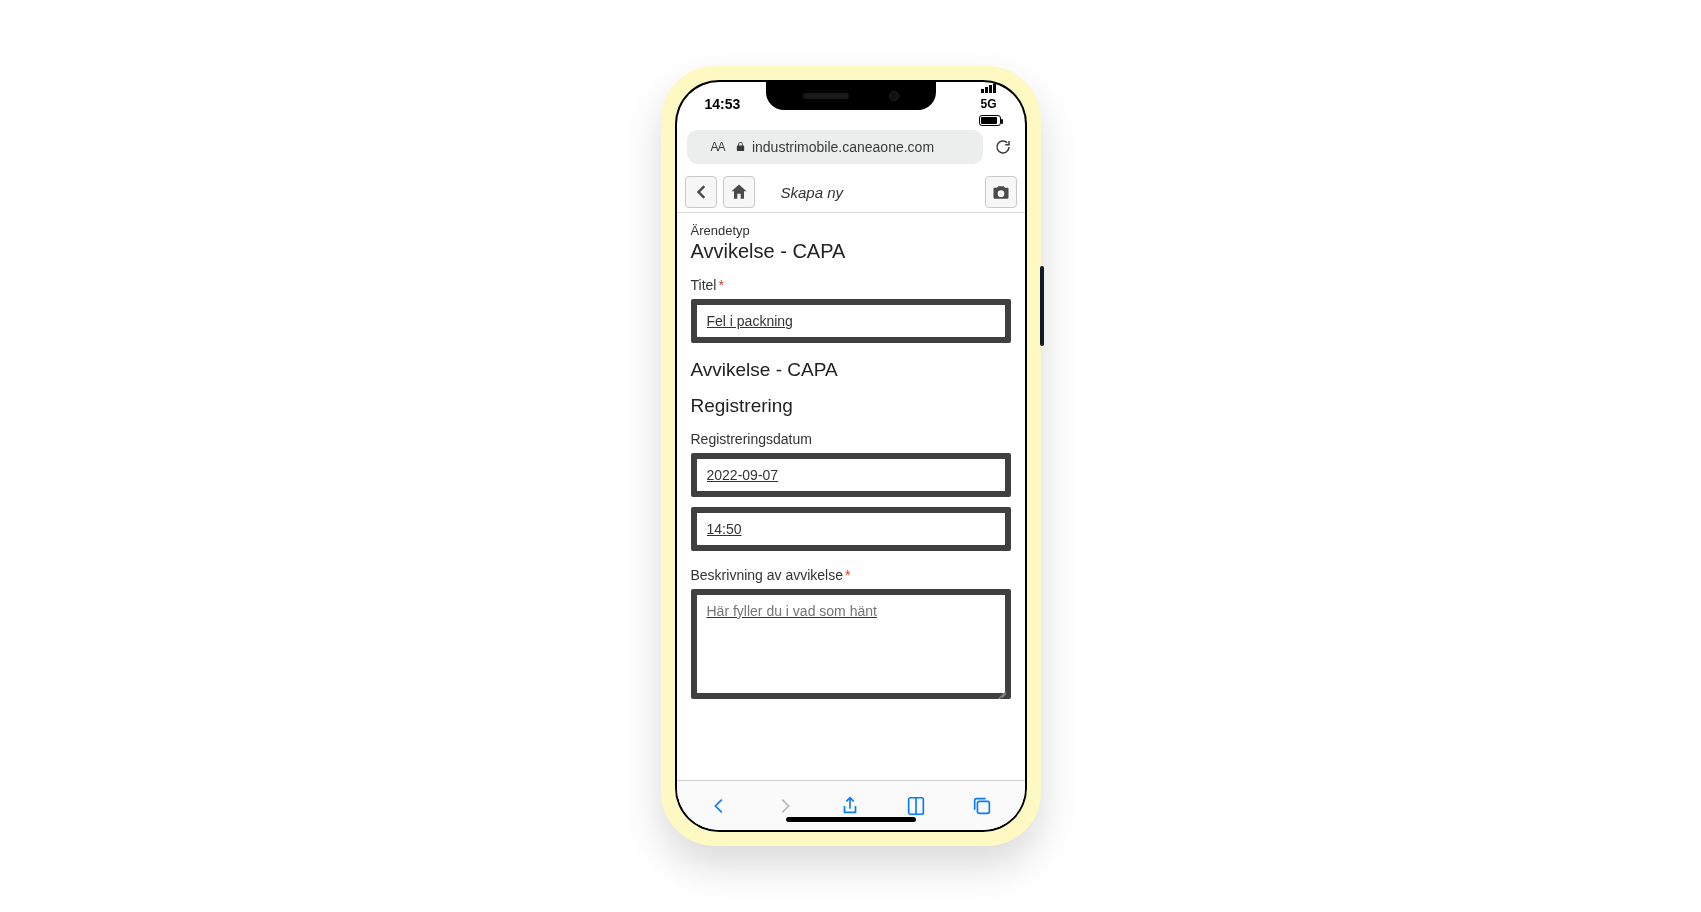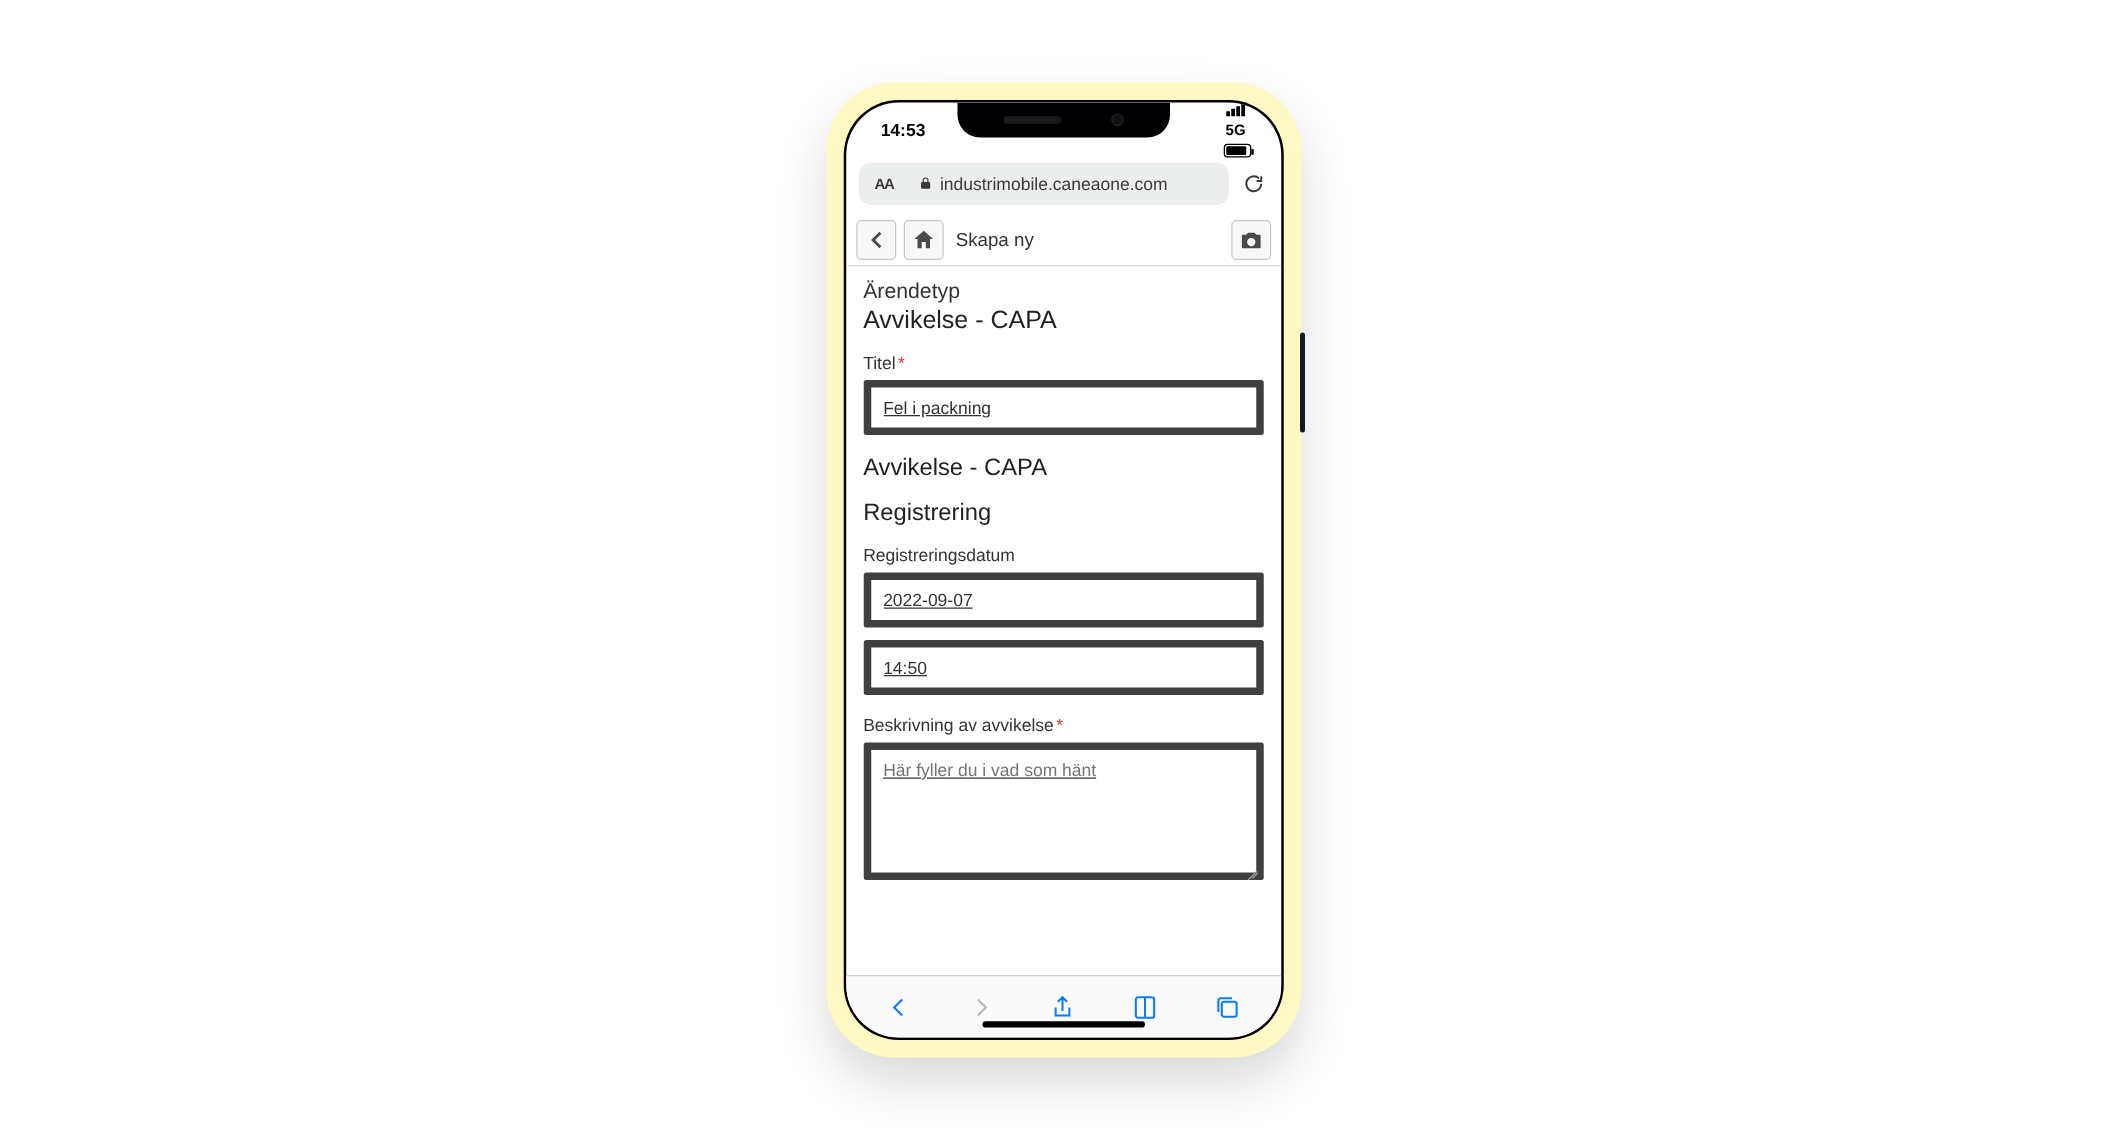--- a/index.html
+++ b/index.html
@@ -99,47 +99,47 @@
     border-radius: 10px;
     height: 34px;
     display: flex;
     align-items: center;
     justify-content: center;
     gap: 6px;
     font-size: 14px;
     color: #3a3a3a;
     position:relative;
   }
-  .address-bar .aa { position:absolute; left:13px; font-size:12px; font-weight:700; color:#3a3a3a; letter-spacing:-1px;}
+  .address-bar .aa { position:absolute; left:24px; font-size:12px; font-weight:400; color:#3a3a3a; letter-spacing:-1px;}
   .address-bar .lock svg{ width:11px; height:11px; fill:#3a3a3a;}
   .reload { width:24px; color:#3a3a3a; display:flex; align-items:center; justify-content:center;}
   .reload svg{ width:18px; height:18px; stroke:#3a3a3a; fill:none; stroke-width:2;}
 
   
   .app-header {
     display:flex;
     align-items:center;
     gap:6px;
     padding: 4px 8px;
     border-bottom:1px solid #dcdcdc;
   }
   .sq-btn {
     width:32px; height:32px;
     border:1px solid #c9c9c9;
     border-radius:4px;
     background:#f7f7f7;
     display:flex; align-items:center; justify-content:center;
   }
   .sq-btn svg{ width:20px; height:20px; fill:#4a4a4a;}
-  .app-header-title { font-size:15px; color:#333; margin-left:4px; flex:1;}
+  .app-header-title { font-size:15px; color:#333; margin-left:20px; flex:1;font-style:italic;}
   .camera-btn { margin-left:auto; }
 
   
   .content { flex:1; overflow:hidden; padding: 10px 14px 0 14px; font-size:14px; color:#222;}
-  .label-small { font-size:17px; color:#333; }
+  .label-small { font-size:13px; color:#333; }
   .value-large { font-size:20px; color:#222; margin-top:2px; margin-bottom:14px; font-weight:400;}
   .field-label { font-size:14px; color:#333; margin-bottom:6px; display:block;}
   .req { color:#d33a2f; margin-left:2px;}
   .text-input {
     width:100%;
     border:6px solid #404040;
     border-radius:2px;
     padding:8px 10px;
     font-size:14px;
     font-family:inherit;

